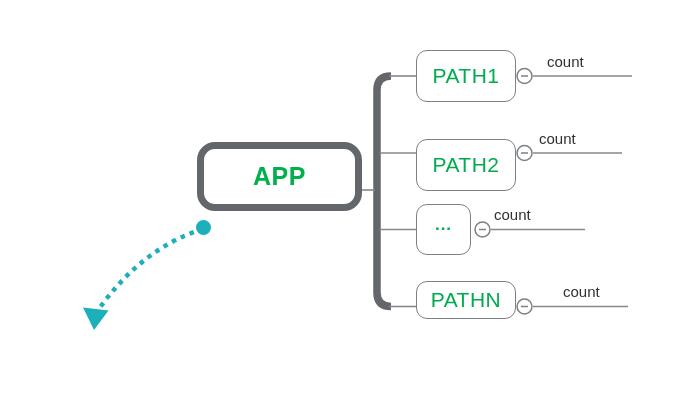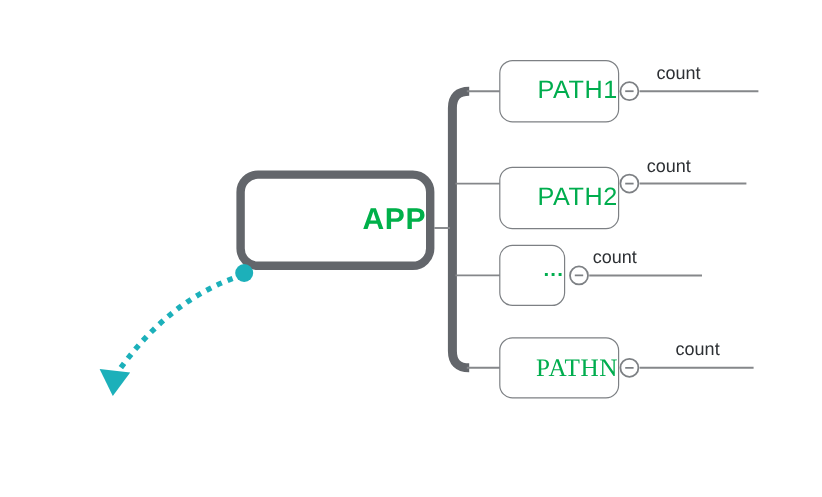--- a/index.html
+++ b/index.html
@@ -5,40 +5,40 @@
   html,body { margin:0; padding:0; background:#fff; }
   .canvas {
     position:relative; width:685px; height:414px; background:#ffffff;
     font-family:"Liberation Sans", sans-serif; overflow:hidden;
   }
   svg.layer { position:absolute; left:0; top:0; }
   svg.overlay { pointer-events:none; }
 
   .node {
     position:absolute; box-sizing:border-box; background:#fff;
-    display:flex; align-items:center; justify-content:flex-end;
+    display:flex; align-items:center; justify-content:center;
   }
   .node-app {
-    left:197px; top:142px; width:165px; height:83px;
+    left:197px; top:142px; width:165px; height:69px;
     border:7px solid #63666b; border-radius:18px;
   }
   .node-app .lbl {
     color:#00b04a; font-weight:700; font-size:25px; letter-spacing:.5px;
   }
   .node-path {
     border:1.6px solid #7d8084; border-radius:11px;
   }
   .node-path .lbl {
     color:#00ad4e; font-size:21px; font-weight:500; letter-spacing:.5px;
   }
   .node-p1 { left:416px; top:50px;  width:100px; height:52px; }
   .node-p2 { left:416px; top:139px; width:100px; height:52px; }
   .node-pd { left:416px; top:204px; width:55px;  height:51px; }
   .node-pd .lbl { font-size:17px; font-weight:700; letter-spacing:1px; transform:translateY(-5px); }
-  .node-pn { left:416px; top:281px; width:100px; height:51px;font-family:Liberation Serif, serif; }
+  .node-pn { left:416px; top:281px; width:100px; height:38px; }
 
   .node-total {
     left:33px; top:326px; width:108px; height:50px;
     border:1.8px solid #77797d; border-radius:13px;
   }
   .node-total .lbl {
     color:#6b6e72; font-size:23px; letter-spacing:1px;
   }
 
   .count-label {

